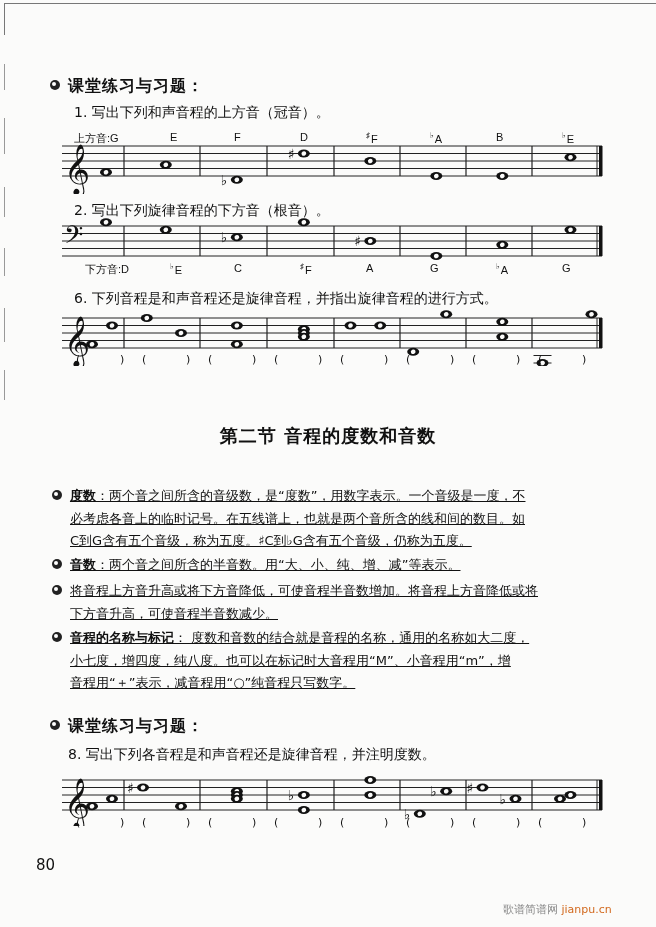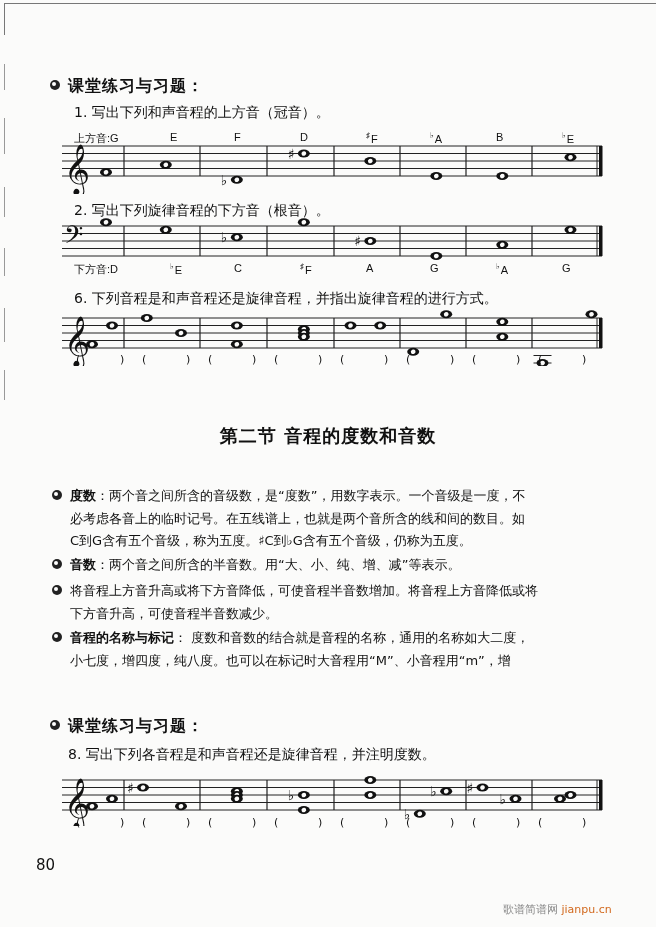--- a/index.html
+++ b/index.html
@@ -34,21 +34,21 @@
   .label-row sup { font-size: 8px; vertical-align: 5px; margin-right: 1px; }
   .paren-row { position: absolute; font-size: 11px; }
   .paren-row span { position: absolute; }
 
   .section-title {
     position: absolute; left: 0; width: 656px; top: 424px; text-align: center;
     font-family: "DejaVu Serif", "Liberation Serif", serif;
     font-size: 18px; font-weight: bold; letter-spacing: 1px;
   }
   .para {
-    position: absolute; left: 52px; width: 560px; font-size: 13px; line-height: 22.5px;
+    position: absolute; left: 52px; width: 560px; font-size: 13px; line-height: 22.5px; text-decoration: underline;
   }
   .para .lead { font-family: "DejaVu Serif", "Liberation Serif", serif; font-weight: bold; }
   .para .indent { padding-left: 18px; display: block; }
   .para .first { display: block; }
   .page-number { position: absolute; left: 36px; top: 856px; font-size: 15px; }
   .watermark { position: absolute; left: 503px; top: 902px; font-size: 11px; color: #888; }
   .watermark .site { color: #d2691e; font-size: 11px; }
 </style>
 </head>
 <body>
@@ -175,21 +175,21 @@
     <g>
       <ellipse cx="440.3" cy="32.75" rx="6" ry="4" fill="#111"></ellipse>
       <ellipse cx="440.3" cy="32.75" rx="2.4" ry="2.2" fill="#fbfbfa" transform="rotate(-30 440.3 32.75)"></ellipse>
     </g>
     <g>
       <ellipse cx="508.5" cy="17.75" rx="6" ry="4" fill="#111"></ellipse>
       <ellipse cx="508.5" cy="17.75" rx="2.4" ry="2.2" fill="#fbfbfa" transform="rotate(-30 508.5 17.75)"></ellipse>
     </g>
   </svg>
 <div class="label-row" id="labels-q2" style="left:0;top:262px;width:656px;height:14px">
-    <span style="left: 74px; top: 0px;">下方音:D</span>
+    <span style="left: 85px; top: 0px;">下方音:D</span>
     <span style="left: 170px; top: 0px;"><sup>♭</sup>E</span>
     <span style="left: 234px; top: 0px;">C</span>
     <span style="left: 300px; top: 0px;"><sup>♯</sup>F</span>
     <span style="left: 366px; top: 0px;">A</span>
     <span style="left: 430px; top: 0px;">G</span>
     <span style="left: 496px; top: 0px;"><sup>♭</sup>A</span>
     <span style="left: 562px; top: 0px;">G</span>
   </div>
 
 <div class="q" style="left:74px;top:290px">6. 下列音程是和声音程还是旋律音程，并指出旋律音程的进行方式。</div>
@@ -312,20 +312,21 @@
 </div>
 
 <div class="para" style="top:580px">
   <span class="first"><span class="bullet"></span><span>将音程上方音升高或将下方音降低，可使音程半音数增加。将音程上方音降低或将</span></span>
   <span class="indent">下方音升高，可使音程半音数减少。</span>
 </div>
 
 <div class="para" style="top:627px">
   <span class="first"><span class="bullet"></span><span class="lead">音程的名称与标记</span><span>：  度数和音数的结合就是音程的名称，通用的名称如大二度，</span></span>
   <span class="indent">小七度，增四度，纯八度。也可以在标记时大音程用“M”、小音程用“m”，增</span>
+  <span class="indent">音程用“＋”表示，减音程用“○”纯音程只写数字。</span>
 </div>
 
 <div class="heading" style="left:50px;top:716px">
   <span class="bullet"></span><span>课堂练习与习题：</span>
 </div>
 <div class="q" style="left:68px;top:746px">8. 写出下列各音程是和声音程还是旋律音程，并注明度数。</div>
 <svg class="staff-svg" id="staff-e2" style="left:62px;top:768px" width="548" height="58">
     <line x1="0" x2="540" y1="12" y2="12" stroke="#222" stroke-width="1"></line>
     <line x1="0" x2="540" y1="19.5" y2="19.5" stroke="#222" stroke-width="1"></line>
     <line x1="0" x2="540" y1="27" y2="27" stroke="#222" stroke-width="1"></line>

